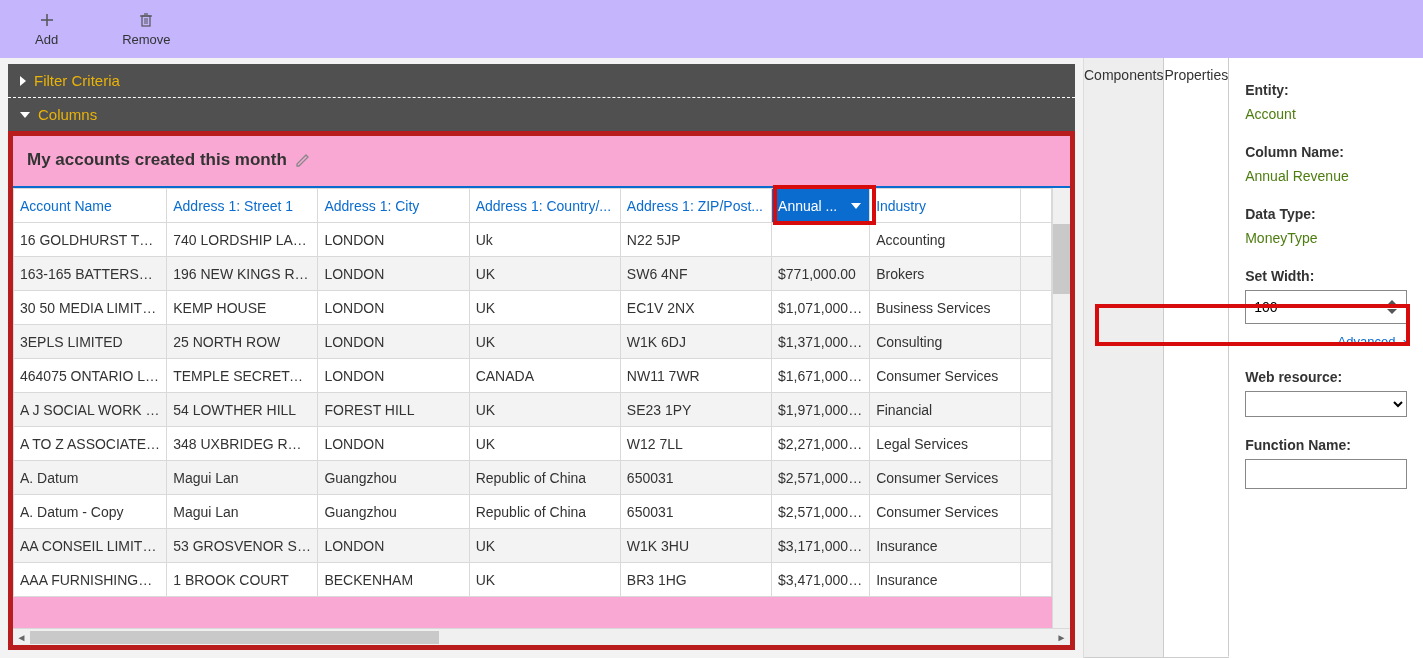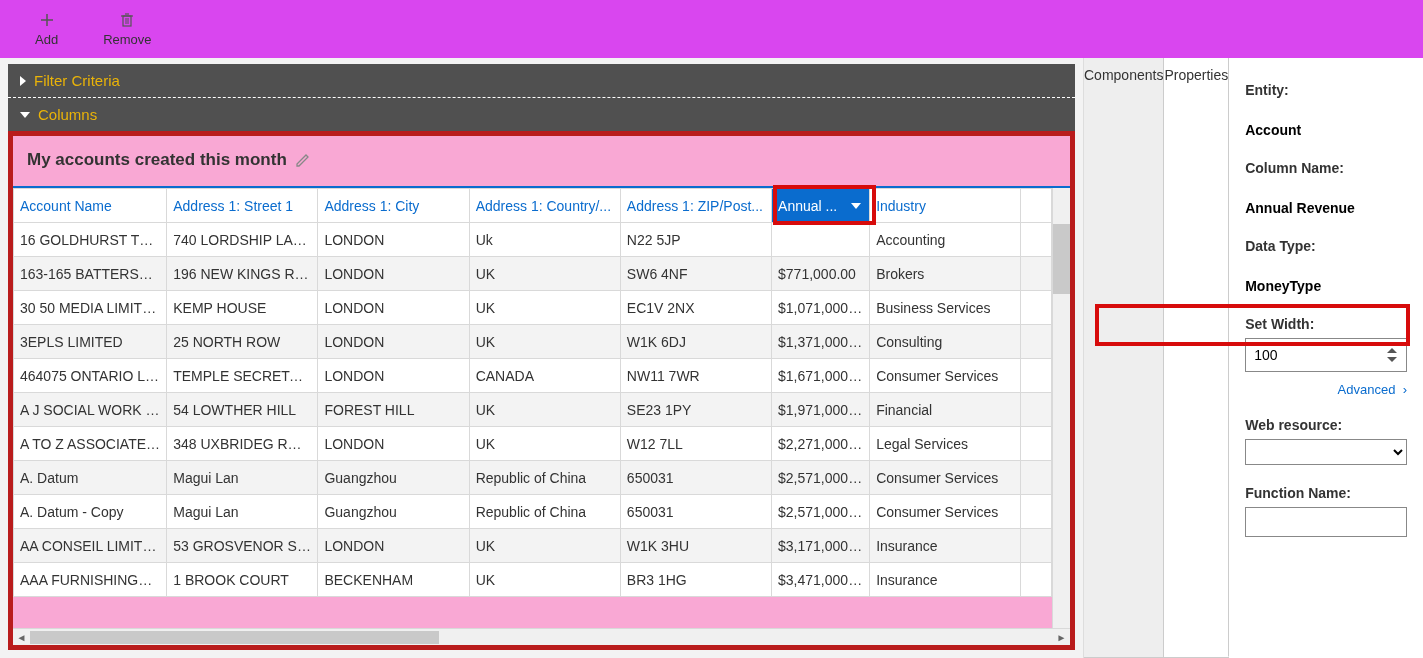--- a/index.html
+++ b/index.html
@@ -10,23 +10,23 @@
     color: #333;
     width: 1423px;
     height: 658px;
     overflow: hidden;
   }
   .app { display: flex; flex-direction: column; height: 100%; }
 
   
   .toolbar {
     height: 58px;
-    background: #d946ef;
-    display: flex;
-    gap: 45px;
+    background: #c4b5fd;
+    display: flex;
+    gap: 64px;
     padding-left: 35px;
     align-items: center;
   }
   .tool-btn {
     display: flex;
     flex-direction: column;
     align-items: center;
     gap: 4px;
     font-size: 13px;
     color: #333;
@@ -181,21 +181,21 @@
   .tab {
     flex:1; text-align:center; padding: 9px 0; font-size:14px; cursor:pointer;
     background: #eee; border-right:1px solid #ccc;
   }
   .tab.active { background:#fff; font-weight:400; border-bottom:1px solid #fff; }
   .props {
     padding: 12px 16px 0 16px;
     display:flex; flex-direction:column; gap: 6px;
   }
   .prop-label { font-weight:600; margin-top:12px;}
-  .prop-value { color:#000000; margin-top:18px; margin-bottom:4px;font-weight:bold;}
+  .prop-value { color:#4d7c0f; margin-top:2px; margin-bottom:4px;}
   .input-wrap { position:relative; }
   .num-input {
     width: 100%;
     height: 34px;
     border: 1px solid #888;
     padding: 4px 24px 4px 8px;
     font-size: 14px;
   }
   .spin {
     position:absolute; right:2px; top:2px; height:30px; width:18px;

